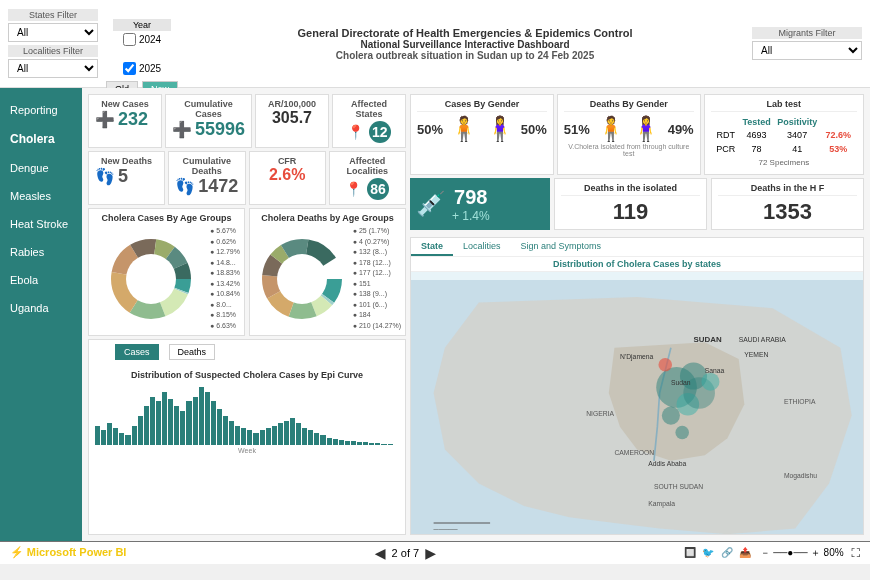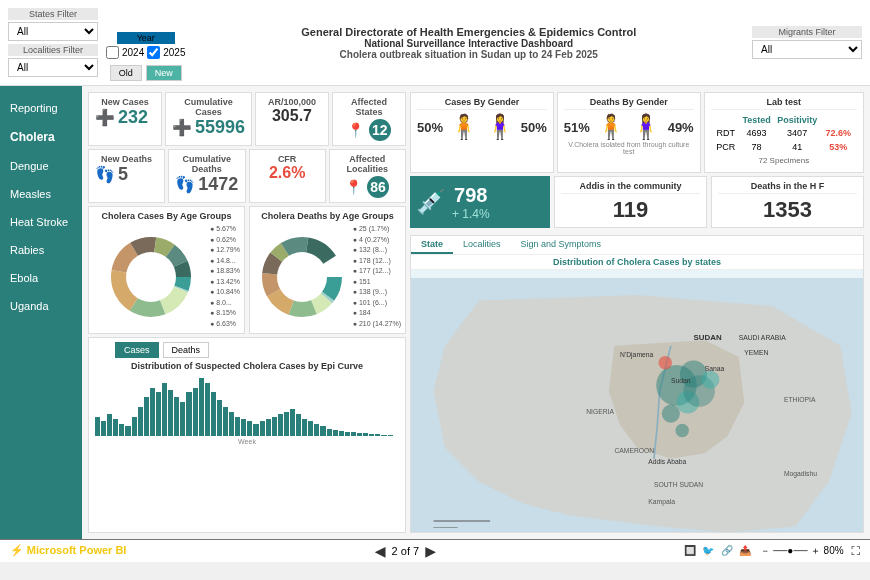--- a/index.html
+++ b/index.html
@@ -8,22 +8,22 @@
     .main-container { display: flex; flex-direction: column; width: 870px; height: 412px; }
     
     
     .top-bar { background: white; border-bottom: 1px solid #ddd; padding: 4px 8px; display: flex; align-items: center; gap: 8px; height: 88px; }
     
     .filter-box { display: flex; flex-direction: column; gap: 2px; }
     .filter-label { font-size: 9px; color: #555; text-align: center; background: #e8e8e8; padding: 1px 4px; }
     .filter-select { border: 1px solid #ccc; padding: 2px 4px; font-size: 10px; width: 90px; background: white; }
     
     .year-box { display: flex; flex-direction: column; align-items: center; gap: 2px; }
-    .year-label { font-size: 9px; background: #0369a1; padding: 1px 20px; margin-top: 28px; }
-    .year-options { display: flex; font-size: 10px; gap: 3px; }
+    .year-label { font-size: 9px; background: #e5e5e5; padding: 1px 20px; margin-top: 28px; }
+    .year-options { display: flex; flex-direction: column; font-size: 10px; gap: 16px; }
     .year-options label { display: flex; align-items: center; gap: 3px; }
     
     .header-center { flex: 1; text-align: center; }
     .header-center h2 { font-size: 11px; color: #333; font-weight: bold; }
     .header-center h3 { font-size: 10px; color: #333; }
     .header-center h4 { font-size: 10px; color: #555; }
     
     .old-new-btns { display: flex; gap: 4px; margin-top: 4px; }
     .old-new-btns button { padding: 2px 8px; font-size: 9px; border: 1px solid #ccc; cursor: pointer; }
     .btn-old { background: #e8e8e8; }
@@ -66,21 +66,21 @@
     .positivity-highlight { color: #e74c3c; font-weight: bold; }
     .right-map { flex: 1; background: white; border: 1px solid #ddd; position: relative; overflow: hidden; }
     .chart-title { font-size: 9px; font-weight: bold; color: #333; text-align: center; margin-bottom: 3px; }
     
     
     .donut-row { display: flex; gap: 4px; }
     .donut-card { background: white; border: 1px solid #ddd; flex: 1; padding: 4px; }
     
     
     .epi-card { background: white; border: 1px solid #ddd; padding: 4px; }
-    .epi-tabs { display: flex; gap: 4px; margin-bottom: 3px; padding-left: 22px; }
+    .epi-tabs { display: flex; gap: 10px; margin-bottom: 10px; padding-left: 22px; }
     .epi-tab { padding: 2px 8px; font-size: 9px; border: 1px solid #ccc; cursor: pointer; background: white; }
     .epi-tab.active { background: #2a7f7a; color: white; border-color: #2a7f7a; }
     
     
     .vacc-row { display: flex; gap: 4px; margin-bottom: 4px; }
     .vacc-card { background: #2a7f7a; color: white; padding: 4px 6px; flex: 1; text-align: center; }
     .vacc-num { font-size: 20px; font-weight: bold; }
     .vacc-pct { font-size: 12px; color: #a0e0d8; }
     .deaths-card { background: white; border: 1px solid #ddd; padding: 4px 6px; flex: 1; text-align: center; }
     .deaths-num { font-size: 22px; font-weight: bold; color: #333; }
@@ -459,21 +459,21 @@
 
           <div class="vacc-row">
             <div class="vacc-card" style="display:flex; align-items:center; gap:6px; max-width:140px;">
               <span style="font-size:24px;">💉</span>
               <div>
                 <div class="vacc-num">798</div>
                 <div class="vacc-pct">+ 1.4%</div>
               </div>
             </div>
             <div class="deaths-card">
-              <div class="card-title">Addis in the community</div>
+              <div class="card-title">Deaths in the isolated</div>
               <div class="deaths-num">119</div>
             </div>
             <div class="deaths-card">
               <div class="card-title">Deaths in the H F</div>
               <div class="deaths-num">1353</div>
             </div>
           </div>
 
           <div class="right-map" style="flex:1;">
             <div class="map-tabs">

